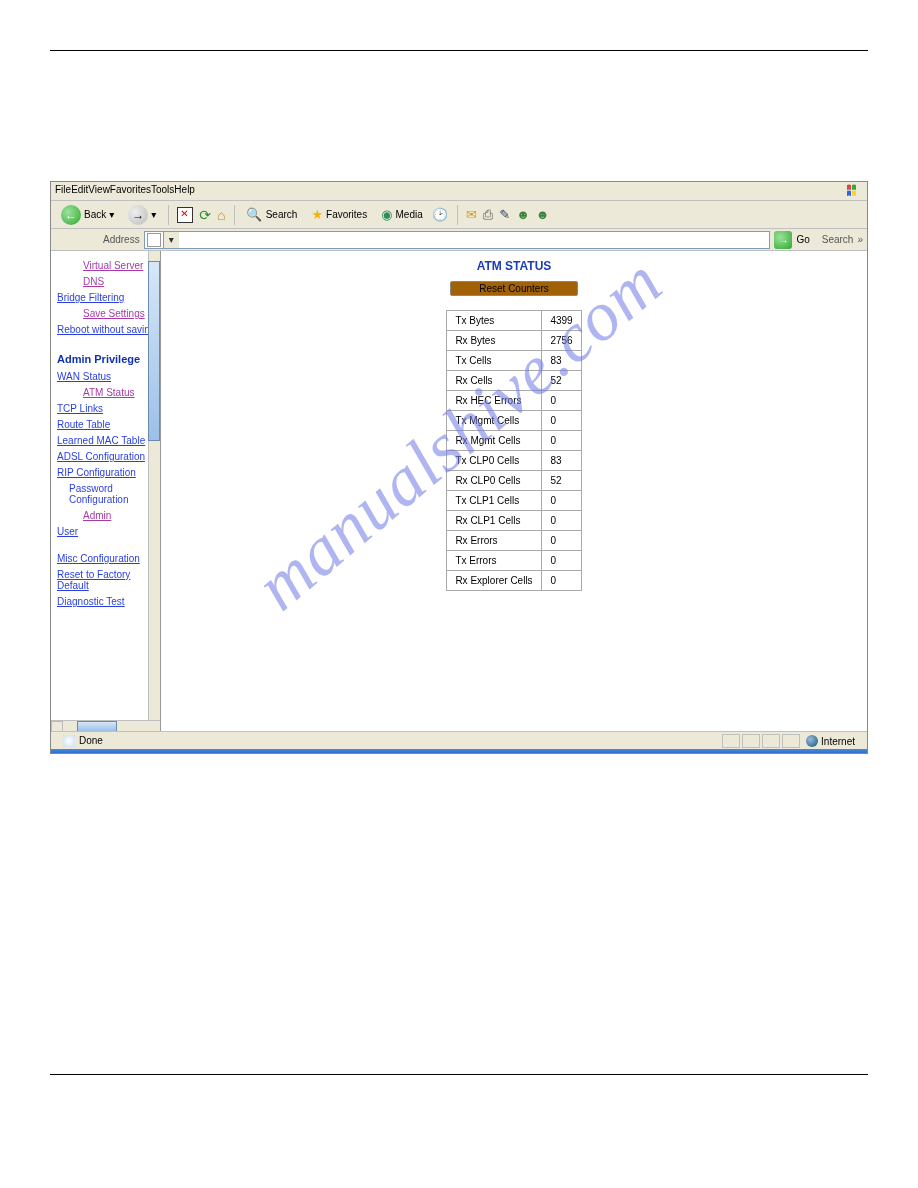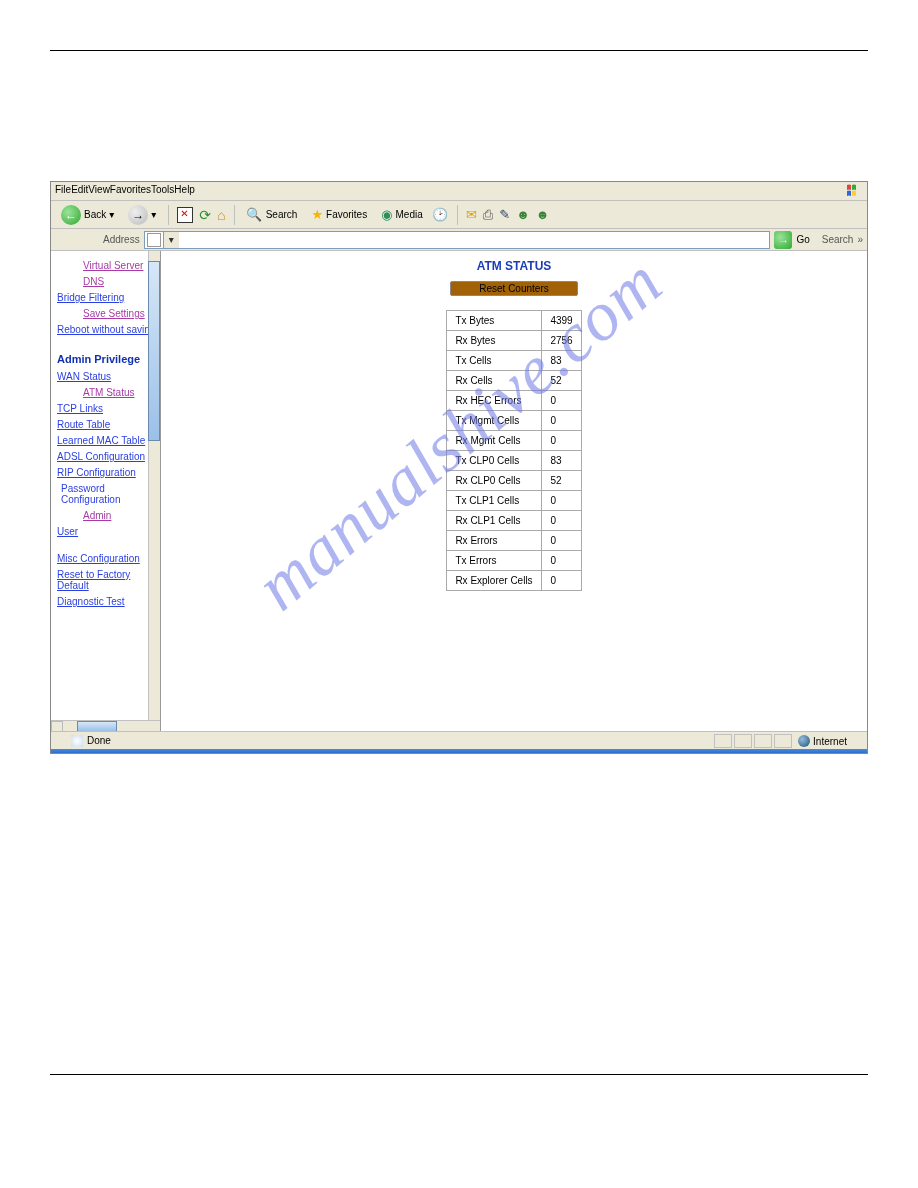--- a/index.html
+++ b/index.html
@@ -116,21 +116,21 @@
     background:#fff;
     border-right:1px solid #999;
     position:relative;
     font-size:10px;
     padding:4px 2px 4px 6px;
     overflow:hidden;
   }
   .sidebar a{ color:#2a3fe0; text-decoration:underline; display:block; margin:5px 0;}
   .sidebar a.visited{ color:#a83aa8;margin-left:26px; }
   .sidebar .section-title{ color:#1030b0; font-weight:bold; font-size:11px; margin:18px 0 6px 0;}
-  .sidebar .plain{ color:#2a3fe0; text-decoration:none; display:block; margin:4px 4px;}
+  .sidebar .plain{ color:#2a3fe0; text-decoration:none; display:block; margin:4px 12px;}
   .scroll-track{
     position:absolute; right:0; top:0; bottom:0; width:12px; background:#ece9d8; border-left:1px solid #c0c0c0;
   }
   .scroll-thumb{
     position:absolute; right:0; width:12px; background:linear-gradient(#d6e7f7,#9cc0e8); border:1px solid #6a8bb0;
   }
   .hscroll{ position:absolute; left:0; bottom:-1px; height:12px; width:100%; background:#ece9d8; border-top:1px solid #c0c0c0; display:flex;}
   .hscroll .hthumb{ width:40px; height:100%; background:linear-gradient(#d6e7f7,#9cc0e8); border:1px solid #6a8bb0; margin-left:14px;}
   .hscroll .arrow{ width:12px; height:100%; background:#ece9d8; border:1px solid #bbb;}
   .main {
@@ -150,21 +150,21 @@
   }
   .data-table td{
     border:1px solid #aaa; padding:3px 8px; text-align:left; background:#fff;
     height:20px;
   }
   .data-table td.label{ width:95px; }
   .data-table td.val{ width:38px; }
   
   .statusbar{
     background:#ece9d8; border-top:1px solid #c0c0c0;
-    height:18px; display:flex; align-items:center; font-size:10px; padding:0 20px;
+    height:18px; display:flex; align-items:center; font-size:10px; padding:0 12px;
   }
   .statusbar .done-icon{ width:12px; height:12px; margin-right:4px; background:radial-gradient(circle,#fff,#cde);}
   .statusbar .spacer{ flex:1; }
   .statusbar .cells{ display:flex; gap:2px; margin-right:6px;}
   .statusbar .cell{ width:18px; height:14px; border:1px solid #c0c0c0;}
   .statusbar .net{ display:flex; align-items:flex-end; gap:3px;}
   .statusbar .globe{ width:12px; height:12px; border-radius:50%; background:radial-gradient(circle at 35% 35%, #9bd, #157);}
   .statusbar-blue{ height:4px; background:linear-gradient(#4a8ad8,#2a6fd6);}
 </style>
 </head>

